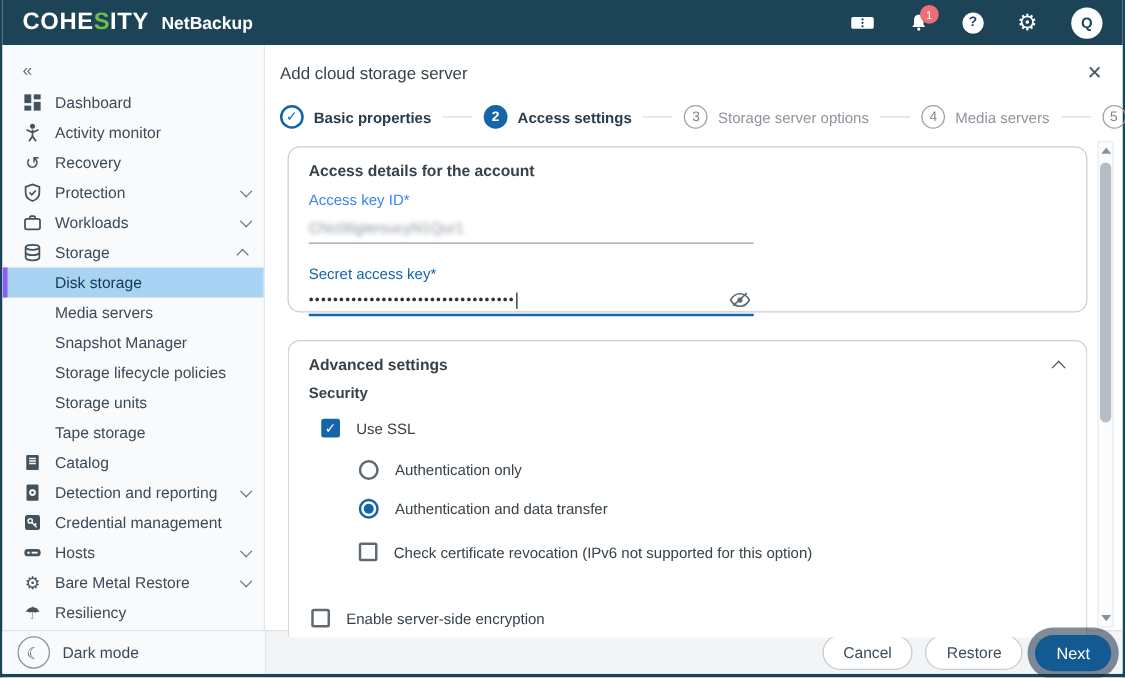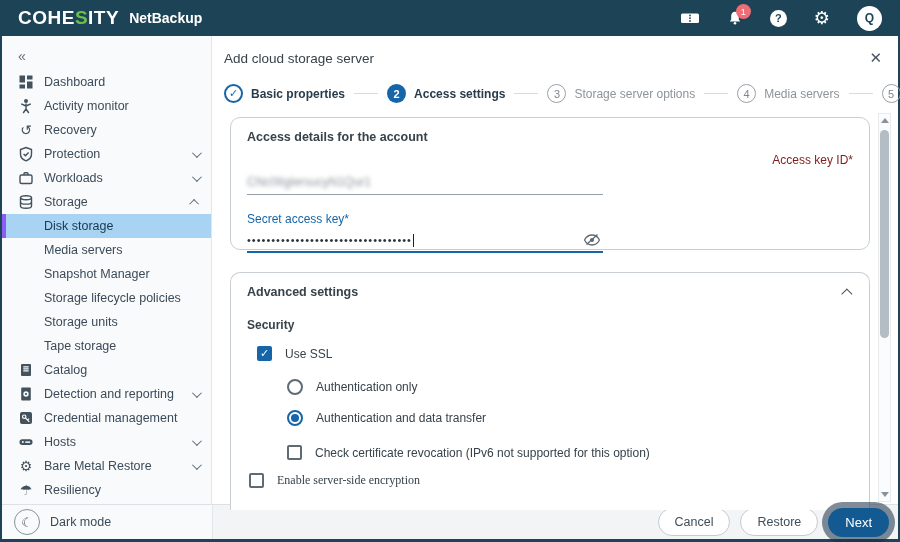--- a/index.html
+++ b/index.html
@@ -60,35 +60,35 @@
   .step.upcoming .step-circle { border:1.5px solid #9aa0a6; color:#7d858c; }
   .step-label { font-size:12px; white-space:nowrap; }
   .step.complete .step-label, .step.active .step-label { color:#283c4c; font-weight:bold; }
   .step.upcoming .step-label { color:#8d949b; }
   .connector { width:24px; height:1px; background:#d8dcdf; margin:0 9px; flex:0 0 auto; }
 
   .content { padding:0 28px 0 18px; }
   .card { border:1px solid #c9ced3; border-radius:10px; background:#fff; padding:12px 16px 16px; }
   .card1 { margin-top:14px; height:133px; }
   .card-title { font-size:12.5px; font-weight:bold; color:#37424a; }
-  .label-gray { font-size:12px; color:#7f1d1d; margin-top:9px;text-align:right; }
+  .label-gray { font-size:12px; color:#3b82f6; margin-top:9px; }
   .value-blur { font-size:12px; color:#8b949c; filter:blur(2px); margin-top:8px; padding-bottom:5px; }
   .field { width:356px; }
   .field.gray { border-bottom:1px solid #979fa6; }
   .label-blue { color:#1565a8; font-size:12px; margin-top:17px; }
   .secret-row { display:flex; align-items:center; width:356px; border-bottom:2px solid #1565a8; padding:7px 2px 4px 0; }
   .dots { font-size:11px; color:#2b343c; letter-spacing:1px; max-width:300px; overflow:hidden; white-space:nowrap; }
   .caret { width:1px; height:13px; background:#1b2228; margin-left:1px; }
   .eye { margin-left:auto; cursor:pointer; display:flex; }
 
   .card2 { margin-top:22px; height:238px; border-bottom:none; border-radius:10px 10px 0 0; overflow:hidden; }
   .adv-header { display:flex; align-items:center; cursor:pointer; }
   .chev-card { margin-left:auto; width:8px; height:8px; border-right:1.6px solid #4a5560;
                border-bottom:1.6px solid #4a5560; transform:rotate(-135deg) translateY(-3px); }
-  .sec-label { font-size:12px; font-weight:bold; color:#37424a; margin-top:19px; }
+  .sec-label { font-size:12px; font-weight:bold; color:#37424a; margin-top:8px; }
   .opt-row { display:flex; align-items:center; gap:13px; font-size:12px; color:#37424a; }
   .checkbox { width:15px; height:15px; border:2px solid #5f6a72; border-radius:2px; flex:0 0 15px; cursor:pointer; }
   .checkbox.checked { background:#1565a8; border-color:#1565a8; color:#fff; display:flex;
                       align-items:center; justify-content:center; font-size:11px; }
   .radio { width:16px; height:16px; border:2px solid #5f6a72; border-radius:50%; flex:0 0 16px; cursor:pointer; }
   .radio.checked { border-color:#1565a8; display:flex; align-items:center; justify-content:center; }
   .radio.checked::after { content:''; width:8px; height:8px; border-radius:50%; background:#1565a8; }
 
   
   .scrollbar { position:absolute; top:77px; bottom:2px; right:7px; width:13px; background:#fbfcfd;
@@ -364,21 +364,21 @@
           <div class="opt-row" style="margin:15px 0 0 40px;">
             <span class="radio checked"></span>
             <span>Authentication and data transfer</span>
           </div>
 
           <div class="opt-row" style="margin:19px 0 0 40px;">
             <span class="checkbox"></span>
             <span>Check certificate revocation (IPv6 not supported for this option)</span>
           </div>
 
-          <div class="opt-row" style="margin:13px 0 0 2px;font-family:Liberation Serif, serif;">
+          <div class="opt-row" style="margin:38px 0 0 2px;">
             <span class="checkbox"></span>
             <span>Enable server-side encryption</span>
           </div>
         </section>
       </div>
 
       <div class="scrollbar">
         <span class="sb-up"></span>
         <span class="sb-thumb"></span>
         <span class="sb-down"></span>

